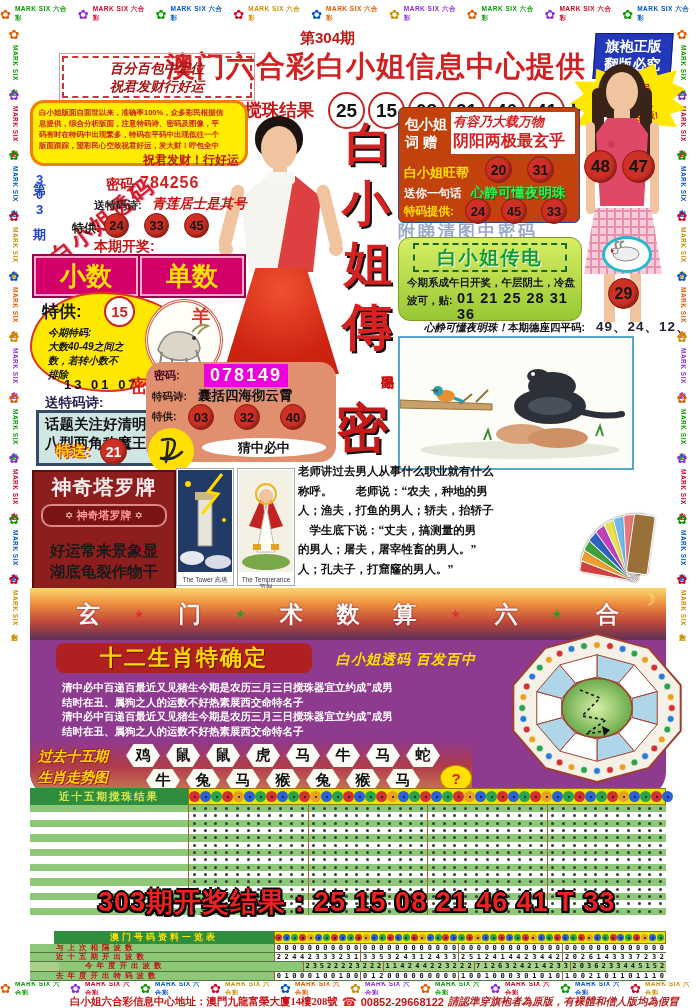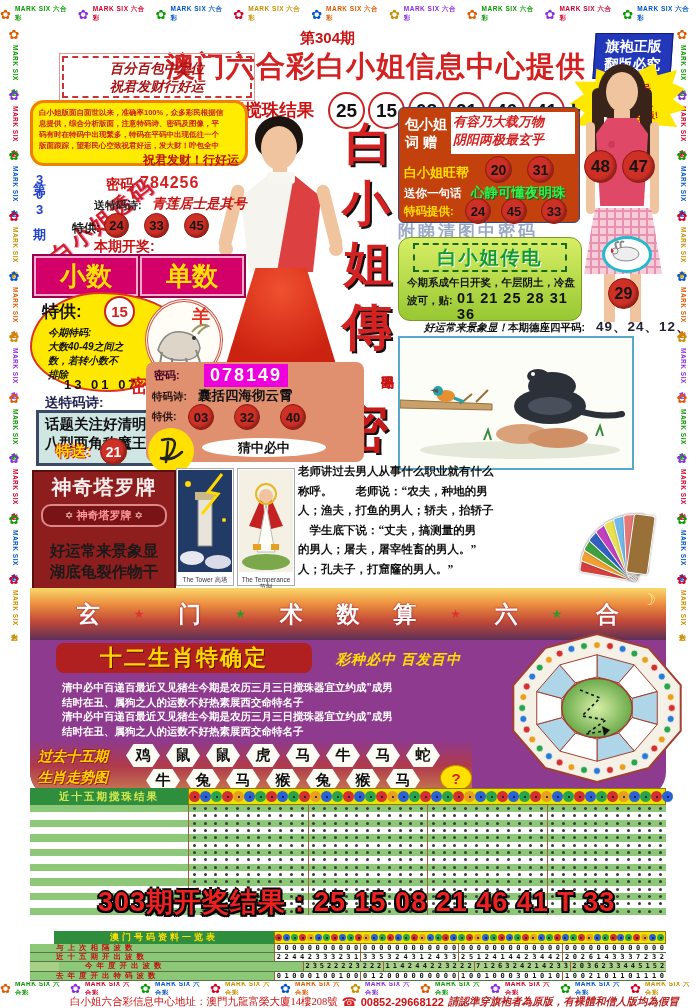--- a/index.html
+++ b/index.html
@@ -220,21 +220,21 @@
   <div class="abs" style="left:45px;top:394px;font-size:13.5px;font-weight:900;color:#232355;">送特码诗:</div>
 
   <div class="abs" style="left:36px;top:410px;width:146px;height:56px;background:#cfe6e2;border:3px solid #3a4a66;box-sizing:border-box;padding:2px 6px;">
     <div style="font-size:14.5px;font-weight:bold;color:#111;font-family:'Liberation Serif','DejaVu Serif',serif;">话题关注好清明</div>
     <div style="font-size:14.5px;font-weight:bold;color:#111;font-family:'Liberation Serif','DejaVu Serif',serif;">八型两角称魔王</div>
   </div>
   <div class="abs" style="left:56px;top:442px;font-size:15px;font-weight:900;color:#ffdd00;text-shadow:1px 1px 0 #c22,-1px -1px 0 #c22;">特送:</div>
   <div class="ball" style="left:100px;top:438px;width:25px;height:25px;font-size:14px;color:#fff;">21</div>
 
   <div class="abs" style="left:130px;top:374px;font-size:18px;font-weight:900;color:#d42020;">密图</div>
-  <div class="abs" style="left:146px;top:362px;width:218px;height:100px;background:#e0906e;border-radius:8px;">
+  <div class="abs" style="left:146px;top:362px;width:190px;height:100px;background:#e0906e;border-radius:16px;">
     <div class="abs" style="left:8px;top:6px;font-size:11px;font-weight:900;color:#402;">密码:</div>
     <div class="abs" style="left:58px;top:2px;background:#ee00dd;color:#fff;font-size:18px;font-weight:900;padding:1px 6px;letter-spacing:2px;">078149</div>
     <div class="abs" style="left:6px;top:28px;font-size:10.5px;font-weight:900;color:#211;">特码诗:</div>
     <div class="abs" style="left:52px;top:25px;font-size:13.5px;font-weight:bold;color:#111;font-family:'Liberation Serif','DejaVu Serif',serif;">囊括四海彻云霄</div>
     <div class="abs" style="left:6px;top:48px;font-size:10.5px;font-weight:900;color:#211;">特供:</div>
     <div class="ball" style="left:42px;top:42px;width:24px;height:24px;font-size:13px;">03</div>
     <div class="ball" style="left:88px;top:42px;width:24px;height:24px;font-size:13px;">32</div>
     <div class="ball" style="left:134px;top:42px;width:24px;height:24px;font-size:13px;">40</div>
     <div class="abs" style="left:56px;top:76px;width:124px;height:19px;background:#fff;border-radius:50%;display:flex;align-items:center;justify-content:center;font-size:13px;font-weight:900;color:#111;">猜中必中</div>
     <div class="abs" style="left:2px;top:66px;width:46px;height:46px;background:#ffe000;border-radius:50%;">
@@ -243,21 +243,21 @@
       </svg>
     </div>
   </div>
   <div class="abs vtext" style="left:378px;top:366px;height:62px;font-size:13px;font-weight:900;color:#c81414;">寻码图</div>
 
   <div class="abs" style="left:398px;top:107px;width:180px;height:114px;background:#c2410c;border-radius:6px;border:1px solid #2a4a88;">
     <div class="abs" style="left:6px;top:8px;font-size:14px;font-weight:900;color:#fff;">包小姐</div>
     <div class="abs" style="left:6px;top:26px;font-size:14px;font-weight:900;color:#fff;">词 赠</div>
     <div class="abs" style="left:52px;top:4px;width:124px;height:42px;background:#fff;padding:1px 2px;box-sizing:border-box;">
       <div style="font-size:13px;font-weight:bold;font-style:italic;color:#d42020;font-family:'Liberation Serif','DejaVu Serif',serif;">有容乃大载万物</div>
-      <div style="font-size:13px;font-weight:bold;font-style:italic;color:#d42020;font-family:'Liberation Serif','DejaVu Serif',serif;">阴阳两极最玄乎</div>
+      <div style="font-size:16px;font-weight:bold;color:#d42020;font-family:'Liberation Serif','DejaVu Serif',serif;">阴阳两极最玄乎</div>
     </div>
     <div class="abs" style="left:5px;top:56px;font-size:13px;font-weight:900;color:#ffe000;">白小姐旺帮</div>
     <div class="ball" style="left:86px;top:48px;width:25px;height:25px;font-size:14px;">20</div>
     <div class="ball" style="left:128px;top:48px;width:25px;height:25px;font-size:14px;">31</div>
     <div class="abs" style="left:5px;top:78px;font-size:11.5px;font-weight:900;color:#fff;">送你一句话</div>
     <div class="abs" style="left:72px;top:76px;font-size:13.5px;font-weight:900;color:#33ee44;text-shadow:1px 1px 0 #063;">心静可懂夜明珠</div>
     <div class="abs" style="left:5px;top:96px;font-size:11.5px;font-weight:900;color:#ffe000;">特码提供:</div>
     <div class="ball" style="left:66px;top:90px;width:24px;height:24px;font-size:13px;">24</div>
     <div class="ball" style="left:102px;top:90px;width:24px;height:24px;font-size:13px;">45</div>
     <div class="ball" style="left:142px;top:90px;width:24px;height:24px;font-size:13px;">33</div>
@@ -290,21 +290,21 @@
   <div class="abs" style="left:602px;top:236px;width:44px;height:31px;background:#fff;border:3px solid #22bbcc;border-radius:50%;">
     <svg width="38" height="25" viewBox="0 0 38 25">
       <ellipse cx="21" cy="15" rx="13" ry="7" fill="#eee" stroke="#888"></ellipse>
       <path d="M12,10 Q8,2 14,3 M16,9 Q14,1 19,3" fill="none" stroke="#888" stroke-width="2"></path>
       <circle cx="10" cy="12" r="3" fill="#eee" stroke="#888"></circle>
       <path d="M6,9 L9,12 L6,14 Z" fill="#d42020"></path>
     </svg>
   </div>
   <div class="ball" style="left:608px;top:278px;width:29px;height:29px;font-size:16px;">29</div>
 
-  <div class="abs" style="left:424px;top:321px;font-size:10.5px;font-weight:900;font-style:italic;color:#111;">好运常来景象显！</div>
+  <div class="abs" style="left:424px;top:321px;font-size:10.5px;font-weight:900;font-style:italic;color:#111;">心静可懂夜明珠！</div>
   <div class="abs" style="left:508px;top:321px;font-size:10.5px;font-weight:900;color:#111;">本期德座四平码:</div>
   <div class="abs" style="left:596px;top:318px;font-size:13.5px;font-weight:bold;color:#223;letter-spacing:1px;">49、24、12、38</div>
 
   <div class="abs" style="left:398px;top:336px;width:232px;height:130px;border:2px solid #55aacc;background:#fdfdf8;">
     <svg width="228" height="126" viewBox="0 0 228 126">
       <ellipse cx="120" cy="112" rx="100" ry="9" fill="#e4e8d8"></ellipse>
       <polygon points="0,62 92,66 92,72 0,70" fill="#c8a06a" stroke="#96703a" stroke-width="1"></polygon>
       <path d="M60,66 L72,56 M76,64 L88,52" stroke="#96703a" stroke-width="2"></path>
       <ellipse cx="46" cy="58" rx="9" ry="6" fill="#e89030"></ellipse>
       <circle cx="38" cy="53" r="5" fill="#2aa0a8"></circle>
@@ -394,21 +394,21 @@
       <span style="font-size: 12px; color: rgb(224, 48, 48);">★</span>
       <span style="font-size: 23px; font-weight: 900; color: rgb(253, 253, 245); text-shadow: rgb(136, 0, 68) 0px 0px 2px;">六</span>
       <span style="font-size: 12px; color: rgb(42, 154, 42);">★</span>
       <span style="font-size: 23px; font-weight: 900; color: rgb(253, 253, 245); text-shadow: rgb(136, 0, 68) 0px 0px 2px;">合</span>
     </div>
 
   <div class="abs" style="left:30px;top:640px;width:636px;height:158px;background:#8e3a8e;border-radius:0 0 26px 26px;"></div>
   <div class="abs" style="left:56px;top:643px;width:256px;height:30px;background:#b02020;border-radius:8px;display:flex;align-items:center;justify-content:center;">
     <span style="font-size:22px;font-weight:900;color:#ffd700;letter-spacing:2px;text-shadow:1px 1px 0 #601010;">十二生肖特确定</span>
   </div>
-  <div class="abs" style="left:336px;top:651px;font-size:14px;font-weight:900;font-style:italic;color:#ffe000;letter-spacing:1px;">彩种必中 百发百中</div>
+  <div class="abs" style="left:336px;top:651px;font-size:14px;font-weight:900;font-style:italic;color:#ffe000;letter-spacing:1px;">白小姐透码 百发百中</div>
   <div class="abs" style="left:62px;top:680px;width:446px;font-size:10.5px;font-weight:bold;color:#fff;line-height:14.5px;">
     <div>清中必中百递百最近又见猪生今期是农历三月三日搅珠器宜立约成”成男</div>
     <div>结时在丑、属狗之人的运数不好热素展西交命特名子</div>
     <div>清中必中百递百最近又见猪生今期是农历三月三日搅珠器宜立约成”成男</div>
     <div>结时在丑、属狗之人的运数不好热素展西交命特名子</div>
   </div>
 
   <svg class="abs" id="wheel-svg" style="left:502px;top:628px;" width="190" height="162" viewBox="0 0 190 162">
       <defs>
         <radialGradient id="wg">
@@ -1847,19 +1847,19 @@
             <span style="font-size: 7px; font-weight: bold; color: rgb(17, 17, 17); font-family: &quot;DejaVu Sans Mono&quot;, monospace;">1</span>
             <span style="font-size: 7px; font-weight: bold; color: rgb(17, 17, 17); font-family: &quot;DejaVu Sans Mono&quot;, monospace;">1</span>
             <span style="font-size: 7px; font-weight: bold; color: rgb(17, 17, 17); font-family: &quot;DejaVu Sans Mono&quot;, monospace;">1</span>
             <span style="font-size: 7px; font-weight: bold; color: rgb(17, 17, 17); font-family: &quot;DejaVu Sans Mono&quot;, monospace;">0</span>
           </div>
         </div>
       </div>
   </div>
 
   <div class="abs" style="left:30px;top:995px;width:640px;display:flex;align-items:center;gap:4px;white-space:nowrap;">
-    <span style="font-size:10.5px;font-weight:normal;color:#cc1414;font-family:'Liberation Serif','DejaVu Serif',serif;padding-left:40px;">白小姐六合彩信息中心地址：澳門九龍富榮大廈14樓208號</span>
+    <span style="font-size:10.5px;font-weight:bold;color:#cc1414;font-family:'Liberation Serif','DejaVu Serif',serif;padding-left:40px;">白小姐六合彩信息中心地址：澳門九龍富榮大廈14樓208號</span>
     <span style="font-size:12px;color:#dd2020;">☎</span>
     <span style="font-size:11px;font-weight:bold;color:#cc1414;">00852-29668122</span>
     <span style="font-size:10.5px;font-weight:bold;font-style:italic;color:#b82222;font-family:'Liberation Serif','DejaVu Serif',serif;">請認準穿旗袍者為原版，有裸體和僧人版均為假冒</span>
   </div>
 
 </div>
 
 </body></html>

